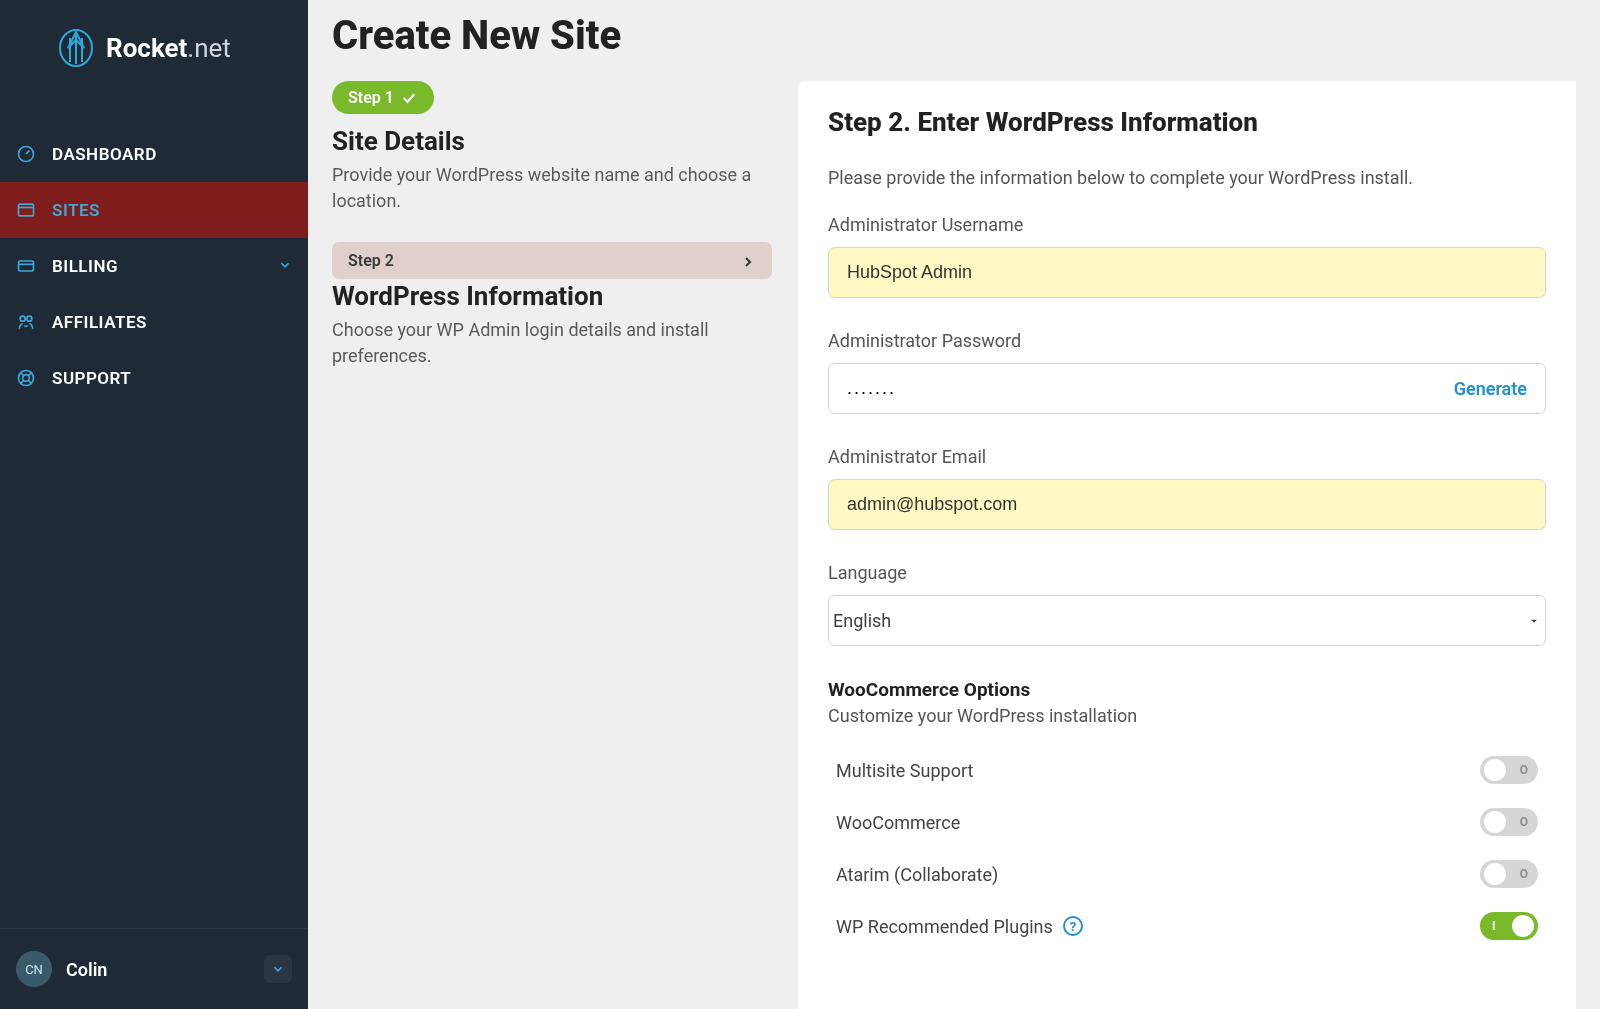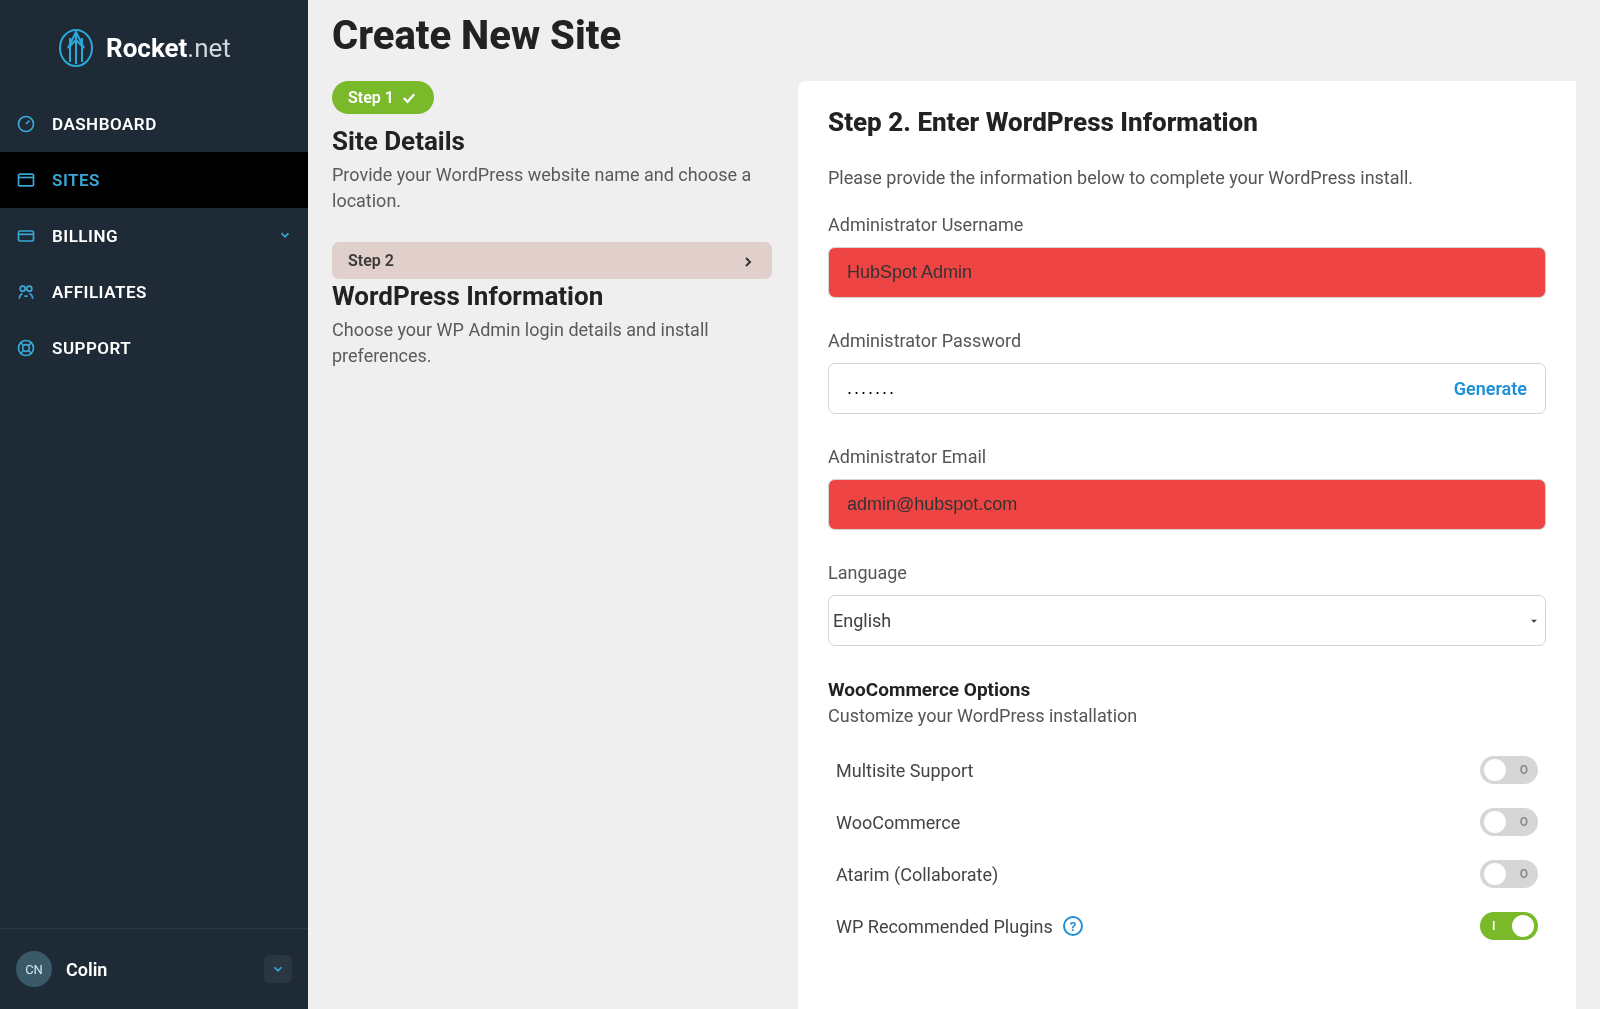--- a/index.html
+++ b/index.html
@@ -10,20 +10,21 @@
     height: 1009px;
     overflow: hidden;
     display: flex;
   }
   .sidebar {
     width: 308px;
     background: #1e2a35;
     display: flex;
     flex-direction: column;
     height: 100%;
+    gap: 30px;
   }
   .logo {
     display: flex;
     align-items: center;
     gap: 12px;
     padding: 28px 22px 28px 58px;
   }
   .logo-icon {
     width: 36px;
     height: 40px;
@@ -44,21 +45,21 @@
     align-items: center;
     gap: 16px;
     padding: 18px 16px;
     color: #fff;
     font-size: 17px;
     font-weight: 600;
     letter-spacing: 0.5px;
     cursor: pointer;
   }
   .nav-item.active {
-    background: #000000;
+    background: #7f1d1d;
     color: #3aa8d8;
   }
   .nav-item.active .nav-icon { color: #3aa8d8; }
   .nav-icon {
     width: 20px;
     height: 20px;
     color: #3aa8d8;
     display: inline-flex;
     align-items: center;
     justify-content: center;
@@ -193,21 +194,21 @@
     color: #555;
     margin-bottom: 12px;
   }
   .input {
     width: 100%;
     border: 1px solid #d4d4d4;
     border-radius: 7px;
     padding: 14px 18px;
     font-size: 18px;
     color: #333;
-    background: #ef4444;
+    background: #fef9c3;
   }
   .input-w-action {
     display: flex;
     align-items: center;
     border: 1px solid #d4d4d4;
     border-radius: 7px;
     background: #fff;
     padding: 0 18px;
   }
   .input-w-action input {

